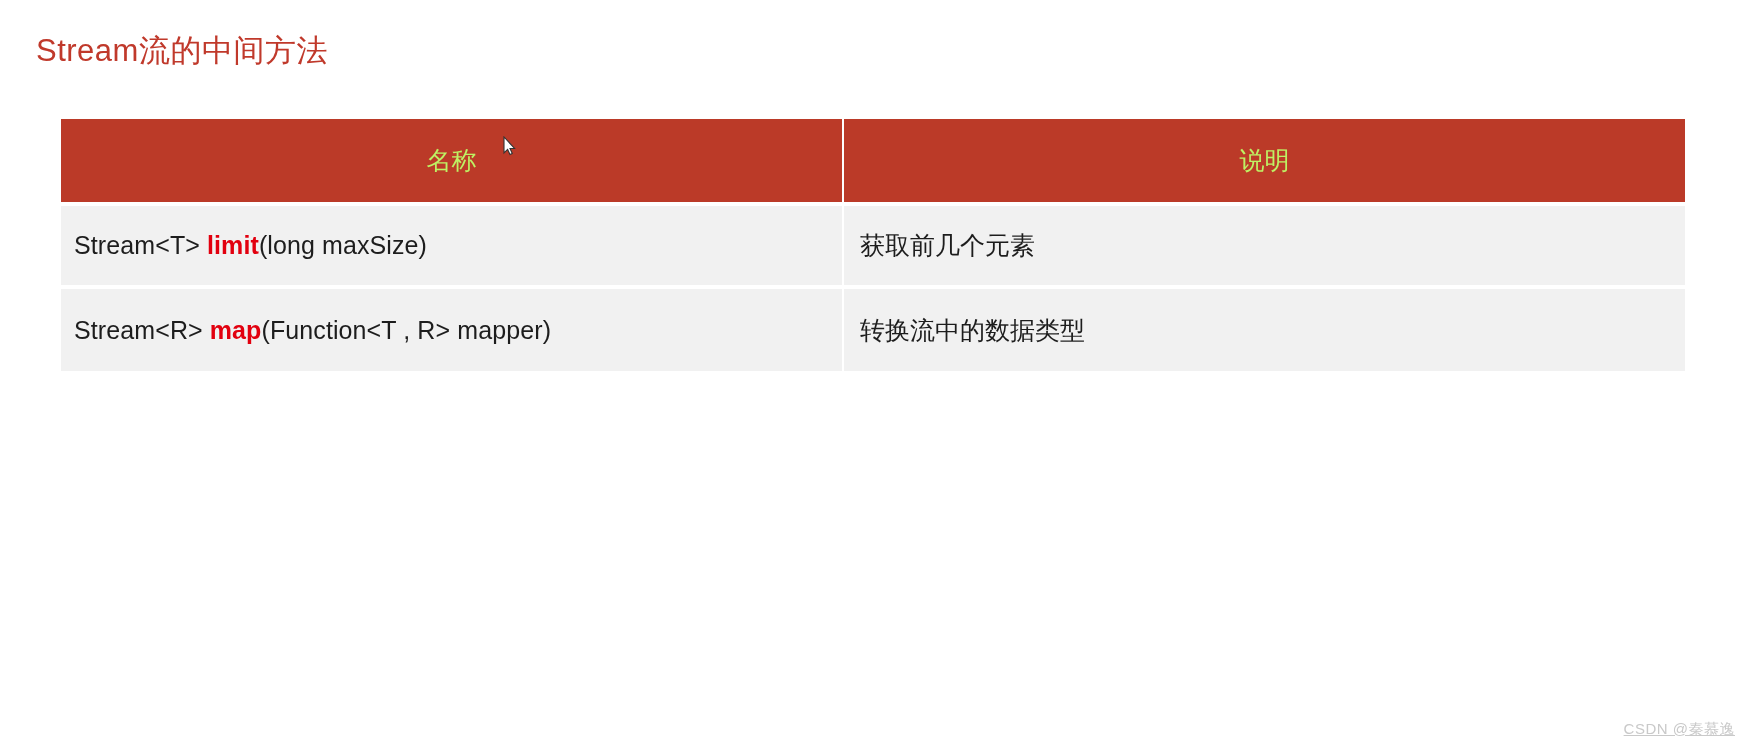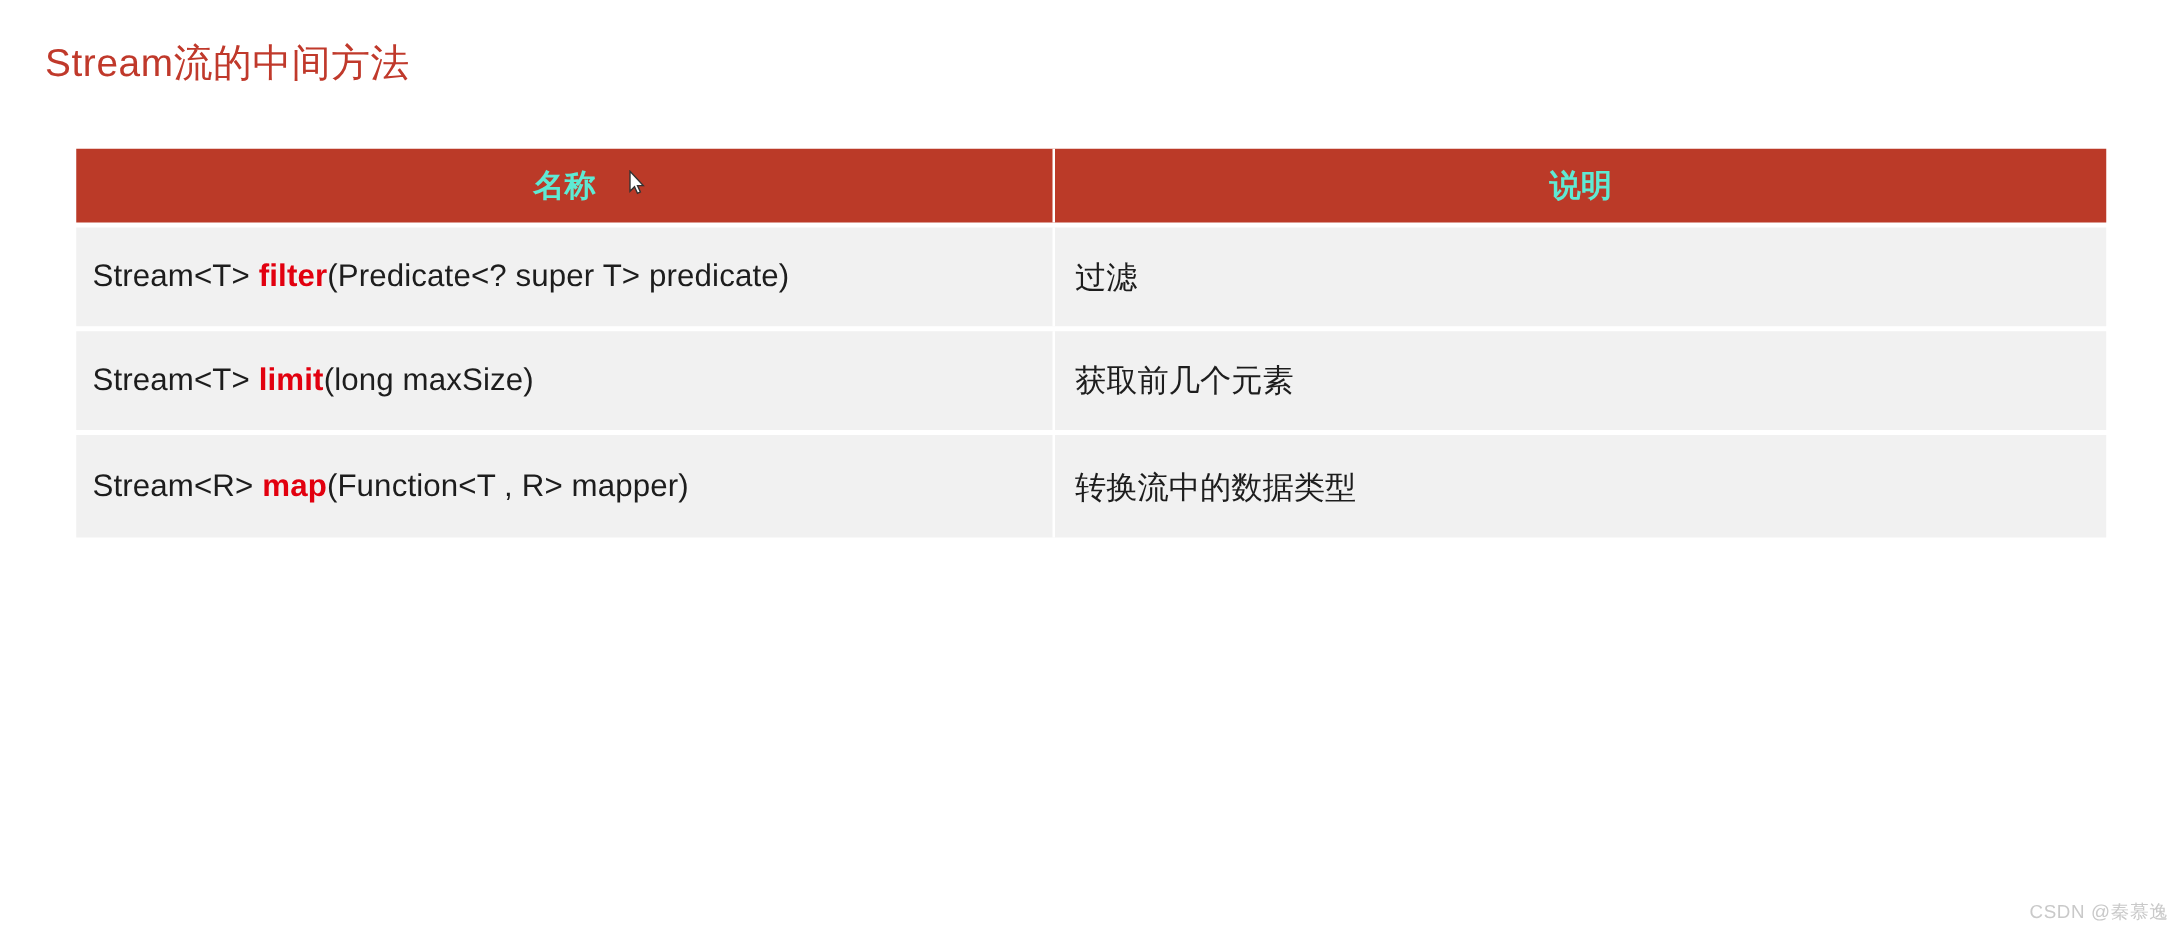--- a/index.html
+++ b/index.html
@@ -38,25 +38,25 @@
     border-collapse: separate;
     border-spacing: 0 4px;
     table-layout: fixed;
   }
 
   .tbl col.c-name { width: 783px; }
   .tbl col.c-desc { width: 841px; }
 
   thead th {
     background: #BB3A28;
-    color: #5eead4;
+    color: #bef264;
     font-size: 25px;
-    font-weight: bold;
+    font-weight: normal;
     height: 59px;
-    padding: 0;
+    padding: 12px;
     text-align: center;
     vertical-align: middle;
   }
   thead th.th-name {
     border-right: 2px solid #ffffff;
   }
 
   tbody td {
     background: #F1F1F1;
     color: #1d1d1d;
@@ -95,20 +95,21 @@
   }
 
   .watermark {
     position: absolute;
     right: 10px;
     bottom: 8px;
     font-size: 15px;
     color: #c9c9c9;
     letter-spacing: 0.5px;
     white-space: nowrap;
+    text-decoration: underline;
   }
 </style>
 </head>
 <body>
 
 <h1 class="page-title">Stream流的中间方法</h1>
 
 <div class="table-wrap">
   <table class="tbl">
     <colgroup>
@@ -116,24 +117,20 @@
       <col class="c-desc">
     </colgroup>
     <thead>
       <tr>
         <th class="th-name">名称</th>
         <th class="th-desc">说明</th>
       </tr>
     </thead>
     <tbody>
         <tr>
-          <td class="td-name"><span>Stream&lt;T&gt; </span><span class="kw">filter</span><span>(Predicate&lt;? super T&gt; predicate)</span></td>
-          <td class="td-desc">过滤</td>
-        </tr>
-        <tr>
           <td class="td-name"><span>Stream&lt;T&gt; </span><span class="kw">limit</span><span>(long maxSize)</span></td>
           <td class="td-desc">获取前几个元素</td>
         </tr>
         <tr>
           <td class="td-name"><span>Stream&lt;R&gt; </span><span class="kw">map</span><span>(Function&lt;T , R&gt;  mapper)</span></td>
           <td class="td-desc">转换流中的数据类型</td>
         </tr>
       </tbody>
   </table>
 </div>

